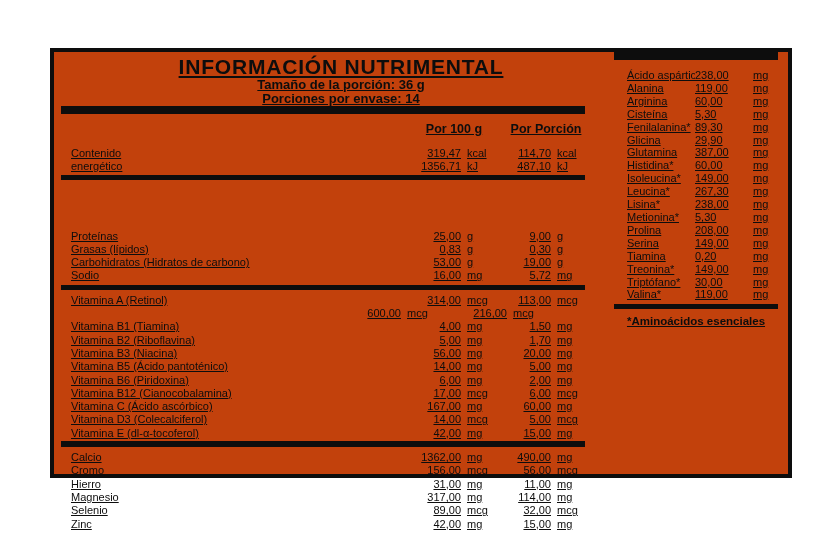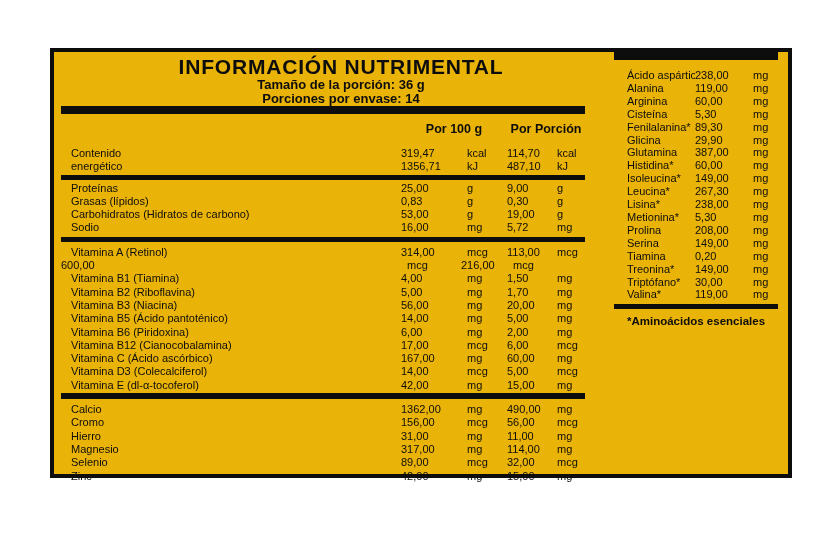--- a/index.html
+++ b/index.html
@@ -1,38 +1,38 @@
 <!DOCTYPE html>
 <html><head>
 <meta charset="utf-8">
 <style>
   html,body{margin:0;padding:0;background:#fff;}
   body{width:840px;height:533px;position:relative;font-family:"Liberation Sans",sans-serif;color:#0d0d0d;-webkit-font-smoothing:antialiased;}
-  .label-box{position:absolute;left:50px;top:48px;width:742px;height:430px;border:4px solid #0d0d0d;box-sizing:border-box;display:flex;background:#eab308;}
+  .label-box{position:absolute;left:50px;top:48px;width:742px;height:430px;border:4px solid #0d0d0d;box-sizing:border-box;display:flex;background:#c2410c;text-decoration:underline;}
   .main-col{margin-left:7px;width:524px;flex:0 0 auto;}
   .amino-col{margin-left:29px;width:164px;flex:0 0 auto;}
   .bar{background:#0d0d0d;width:100%;}
   .b8{height:8px;}
   .b6{height:6px;}
   .b5{height:5px;}
   
   .main-header{text-align:center;padding-top:3px;margin-left:36px;}
   .title{font-size:21px;font-weight:bold;letter-spacing:0.8px;line-height:23px;white-space:nowrap;}
   .sub{font-size:13px;font-weight:bold;line-height:14px;}
   
   .row,.cols-row{display:grid;grid-template-columns:340px 60px 46px 44px 34px;font-size:11px;line-height:13.3px;}
   .row .lbl{padding-left:10px;white-space:nowrap;overflow:hidden;}
-  .row .v{text-align:left;white-space:nowrap;}
+  .row .v{text-align:right;white-space:nowrap;}
   .row .u{padding-left:6px;white-space:nowrap;}
   .cols-row{padding-top:8px;font-size:12.5px;font-weight:bold;line-height:14px;}
   .cols-row .ch1{grid-column:2/4;text-align:center;white-space:nowrap;}
   .cols-row .ch2{grid-column:4/6;text-align:center;white-space:nowrap;}
   .sec-energy{margin-top:11px;}
   .bar-after-energy{margin-top:1px;}
-  .sec-macros{padding-top:2px;}
+  .sec-macros{padding-top:2px;margin-top:48px;}
   .bar-after-macros{margin-top:2px;}
   .sec-vitamins{padding-top:4px;}
   .bar-after-vitamins{margin-top:1px;}
   .sec-minerals{padding-top:4px;}
   
   .amino-header{padding-top:6px;text-align:center;font-size:12.5px;font-weight:bold;line-height:13px;}
   .amino-list{padding-top:9px;}
   .amino-row{display:grid;grid-template-columns:1fr 52px 31px;font-size:11px;line-height:12.9px;}
   .amino-row .name{padding-left:13px;white-space:nowrap;overflow:hidden;}
   .amino-row .v{text-align:left;white-space:nowrap;}

